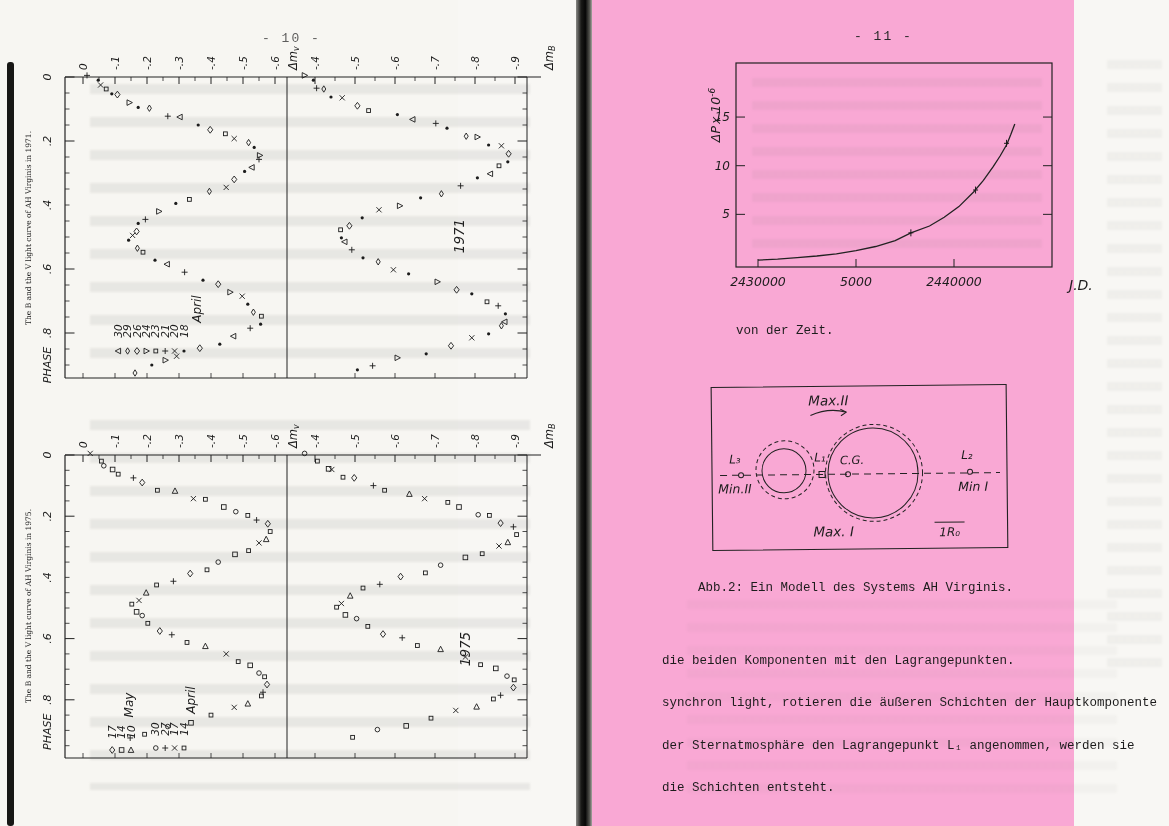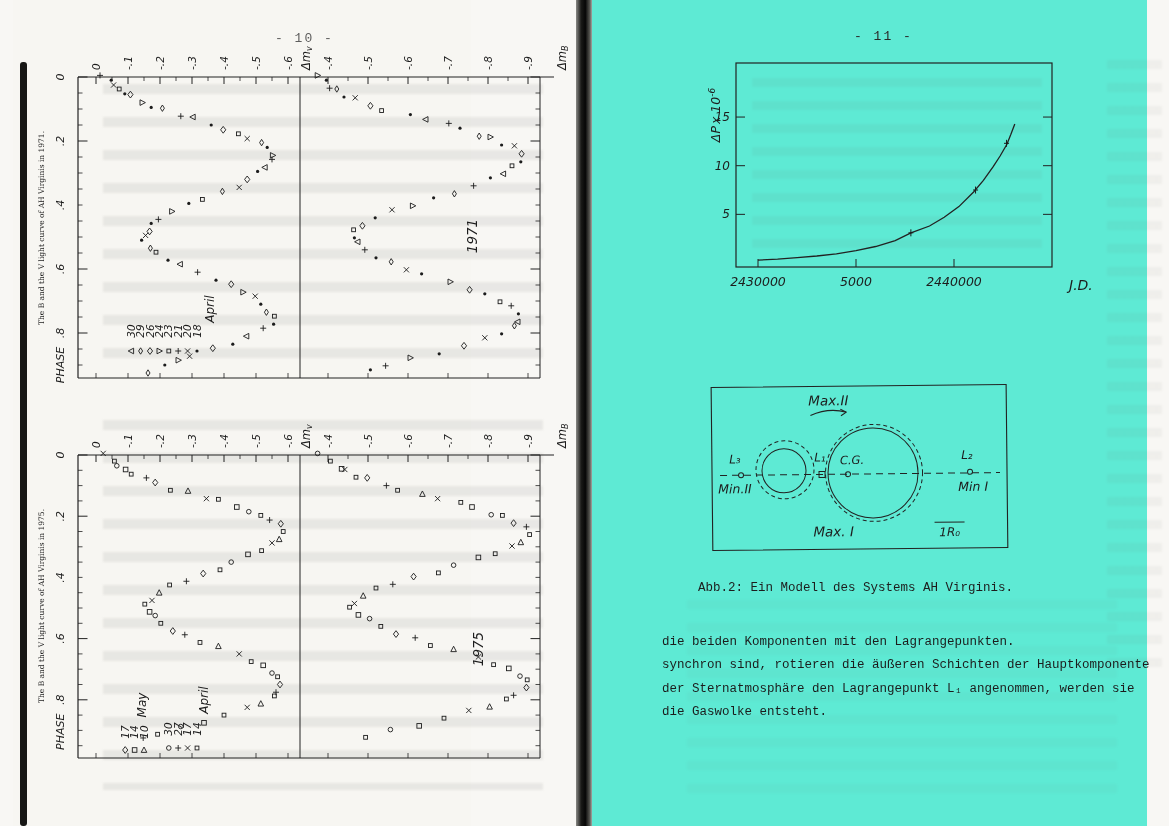--- a/index.html
+++ b/index.html
@@ -1,33 +1,33 @@
 <!DOCTYPE html>
 <html><head>
 <meta charset="utf-8">
 <style>
   html,body{margin:0;padding:0;background:#d8d8d8;}
   .spread{position:relative;width:1169px;height:826px;background:#f8f7f4;overflow:hidden;
           font-family:"Liberation Mono",monospace;color:#1f1f1f;}
   .page{position:absolute;top:0;height:826px;}
-  .page-left{left:13px;width:458px;background:#f7f6f2;}
-  .page-right{left:592px;width:555px;background:#5eead4;text-decoration:underline;}
+  .page-left{left:0;width:458px;background:#f7f6f2;}
+  .page-right{left:592px;width:482px;background:#f9a8d4;text-decoration:underline;}
   .gutter{position:absolute;left:576px;top:0;width:17px;height:826px;
           background:linear-gradient(90deg,#8a8a86 0%,#1a1a18 30%,#060606 55%,#555550 80%,#c9c8c2 100%);}
   .edge-strip{position:absolute;left:7px;top:62px;width:7px;height:764px;background:#171715;
               border-radius:3px;filter:blur(.6px);}
   .hdr{position:absolute;font-size:13px;letter-spacing:2px;color:#2a2a2a;}
   .hdr-left{left:262px;top:31px;opacity:.75;}
   .hdr-right{left:262px;top:29px;}
   .cap{position:absolute;font-size:12.5px;line-height:23px;color:#1d1d1d;}
   .cap1{left:70px;top:320px;}
   .cap1 .indent{margin-left:74px;}
   .cap2{left:70px;top:577px;margin-left:36px;}
   .para{position:absolute;left:70px;top:631px;font-size:12.5px;color:#1c1c1c;}
-  .para div{height:23.4px;line-height:23.4px;white-space:pre;}
+  .para div{height:23.4px;line-height:23.4px;white-space:pre;margin-top:19px;}
   .bleed{position:absolute;pointer-events:none;
          background:repeating-linear-gradient(180deg,rgba(105,105,100,.12) 0 9px,transparent 9px 23px);
          filter:blur(1.2px);}
   .bleed-l{background:repeating-linear-gradient(180deg,rgba(105,105,100,.10) 0 10px,transparent 10px 33px);}
   svg{position:absolute;left:0;top:0;}
   svg text{fill:#1d1d1d;}
 </style>
 </head>
 <body>
 
@@ -593,24 +593,25 @@
           <text x="237" y="405" text-anchor="middle" font-size="13.5" font-style="italic" font-family="&quot;DejaVu Sans&quot;,sans-serif">Max.II</text>
           <text x="241" y="536" text-anchor="middle" font-size="13.5" font-style="italic" font-family="&quot;DejaVu Sans&quot;,sans-serif">Max. I</text>
           <text x="357" y="537" text-anchor="middle" font-size="12" font-style="italic" font-family="&quot;DejaVu Sans&quot;,sans-serif">1R₀</text>
           <line x1="342" y1="523" x2="372" y2="523" stroke="#222" stroke-width="1.1"></line>
           <path d="M219 415 Q237 407 255 412" stroke="#222" stroke-width="1.1" fill="none"></path>
           <path d="M255 412 L249 409 M255 412 L249.5 415.5" stroke="#222" stroke-width="1.1" fill="none"></path>
         </g>
       </svg>
 
     <div class="cap cap1">
+      <div class="indent">von der Zeit.</div>
     </div>
 
     <div class="cap cap2">Abb.2: Ein Modell des Systems AH Virginis.</div>
 
     <div class="para">
       <div>die beiden Komponenten mit den Lagrangepunkten.</div>
-      <div>synchron sind, rotieren die äußeren Schichten der Hauptkomponente</div>
+      <div>synchron light, rotieren die äußeren Schichten der Hauptkomponente</div>
       <div>der Sternatmosphäre den Lagrangepunkt L₁ angenommen, werden sie</div>
-      <div>die Gaswolke entsteht.</div>
+      <div>die Schichten entsteht.</div>
     </div>
   </div>
 </div>
 
 </body></html>

